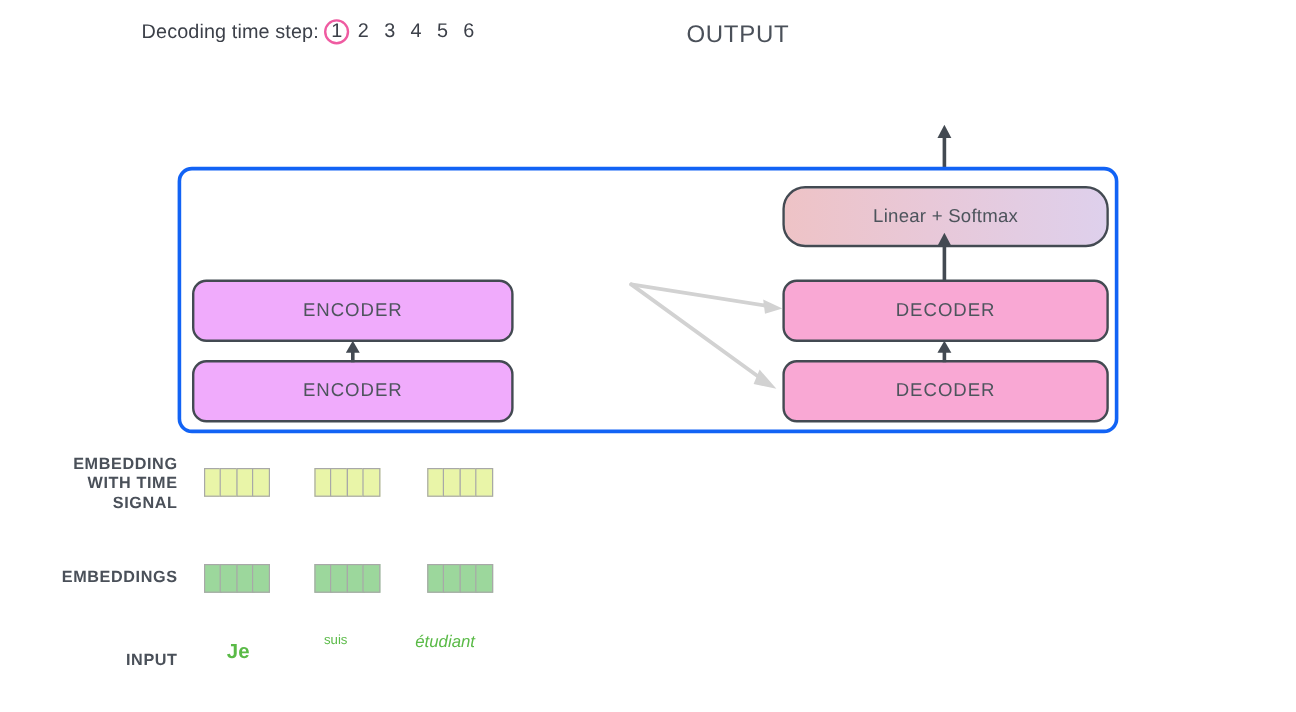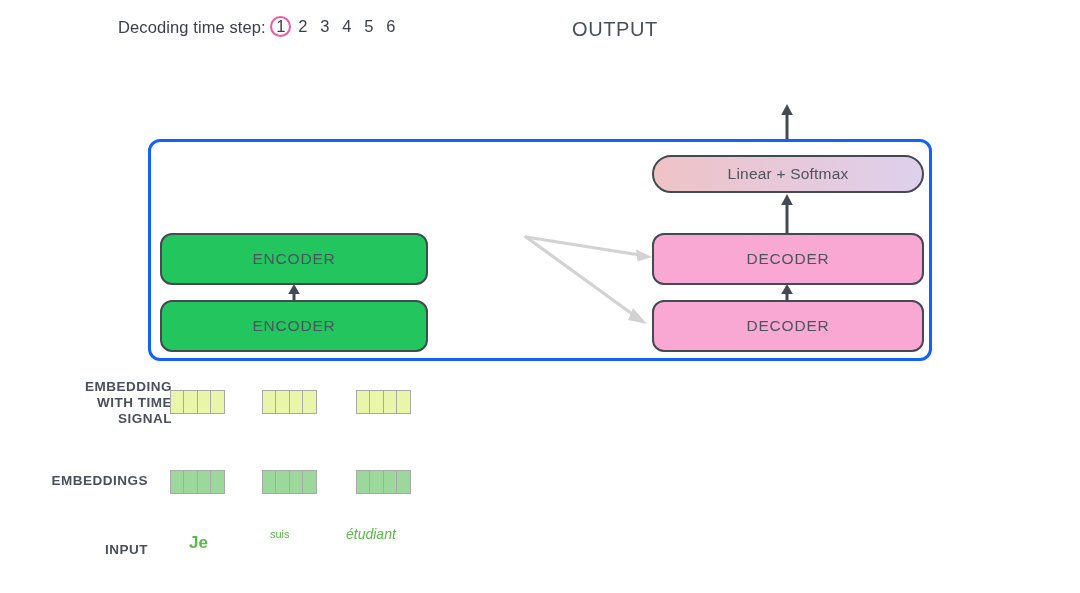--- a/index.html
+++ b/index.html
@@ -91,33 +91,33 @@
     box-sizing: border-box;
     border: 2.6px solid #434a52;
     border-radius: 12px;
     display: flex;
     align-items: center;
     justify-content: center;
     font-size: 15.5px;
     letter-spacing: .8px;
     color: #4d545c;
   }
-  .sbox.enc { background: #22c55e; }
+  .sbox.enc { background: #f0abfc; }
   .sbox.dec { background: #f9a8d4; }
   .sbox.lin {
     background: linear-gradient(90deg, #eec3c6 0%, #e8c8d8 45%, #ded0ec 100%);
     letter-spacing: .2px;
     font-size: 15.5px;
   }
 
   #enc-top    { left: 160px; top: 233px; width: 268px; height: 52px; }
   #enc-bottom { left: 160px; top: 300px; width: 268px; height: 52px; }
   #dec-top    { left: 652px; top: 233px; width: 272px; height: 52px; }
   #dec-bottom { left: 652px; top: 300px; width: 272px; height: 52px; }
-  #linear     { left: 652px; top: 155px; width: 272px; height: 38px; border-radius: 19px; align-items: center; }
+  #linear     { left: 652px; top: 155px; width: 272px; height: 51px; border-radius: 19px; align-items: center; }
 
   
   .arrow-dark {
     position: absolute;
     width: 22px;
   }
   #arrow-out      { left: 776px; top: 104px;  height: 36px; }
   #arrow-lin      { left: 776px; top: 194px;  height: 40px; }
   #arrow-enc      { left: 283px; top: 284px;  height: 18px; }
   #arrow-dec      { left: 776px; top: 284px;  height: 18px; }
@@ -138,21 +138,20 @@
     letter-spacing: .5px;
     color: #4a5059;
     font-weight: bold;
     text-align: right;
     line-height: 16px;
   }
   #lbl-ets {
     left: 0px;
     top: 379px;
     width: 148px;
-    margin-left: 24px;
   }
   #lbl-emb {
     left: 0px;
     top: 473px;
     width: 148px;
   }
   #lbl-input {
     left: 0px;
     top: 542px;
     width: 148px;

